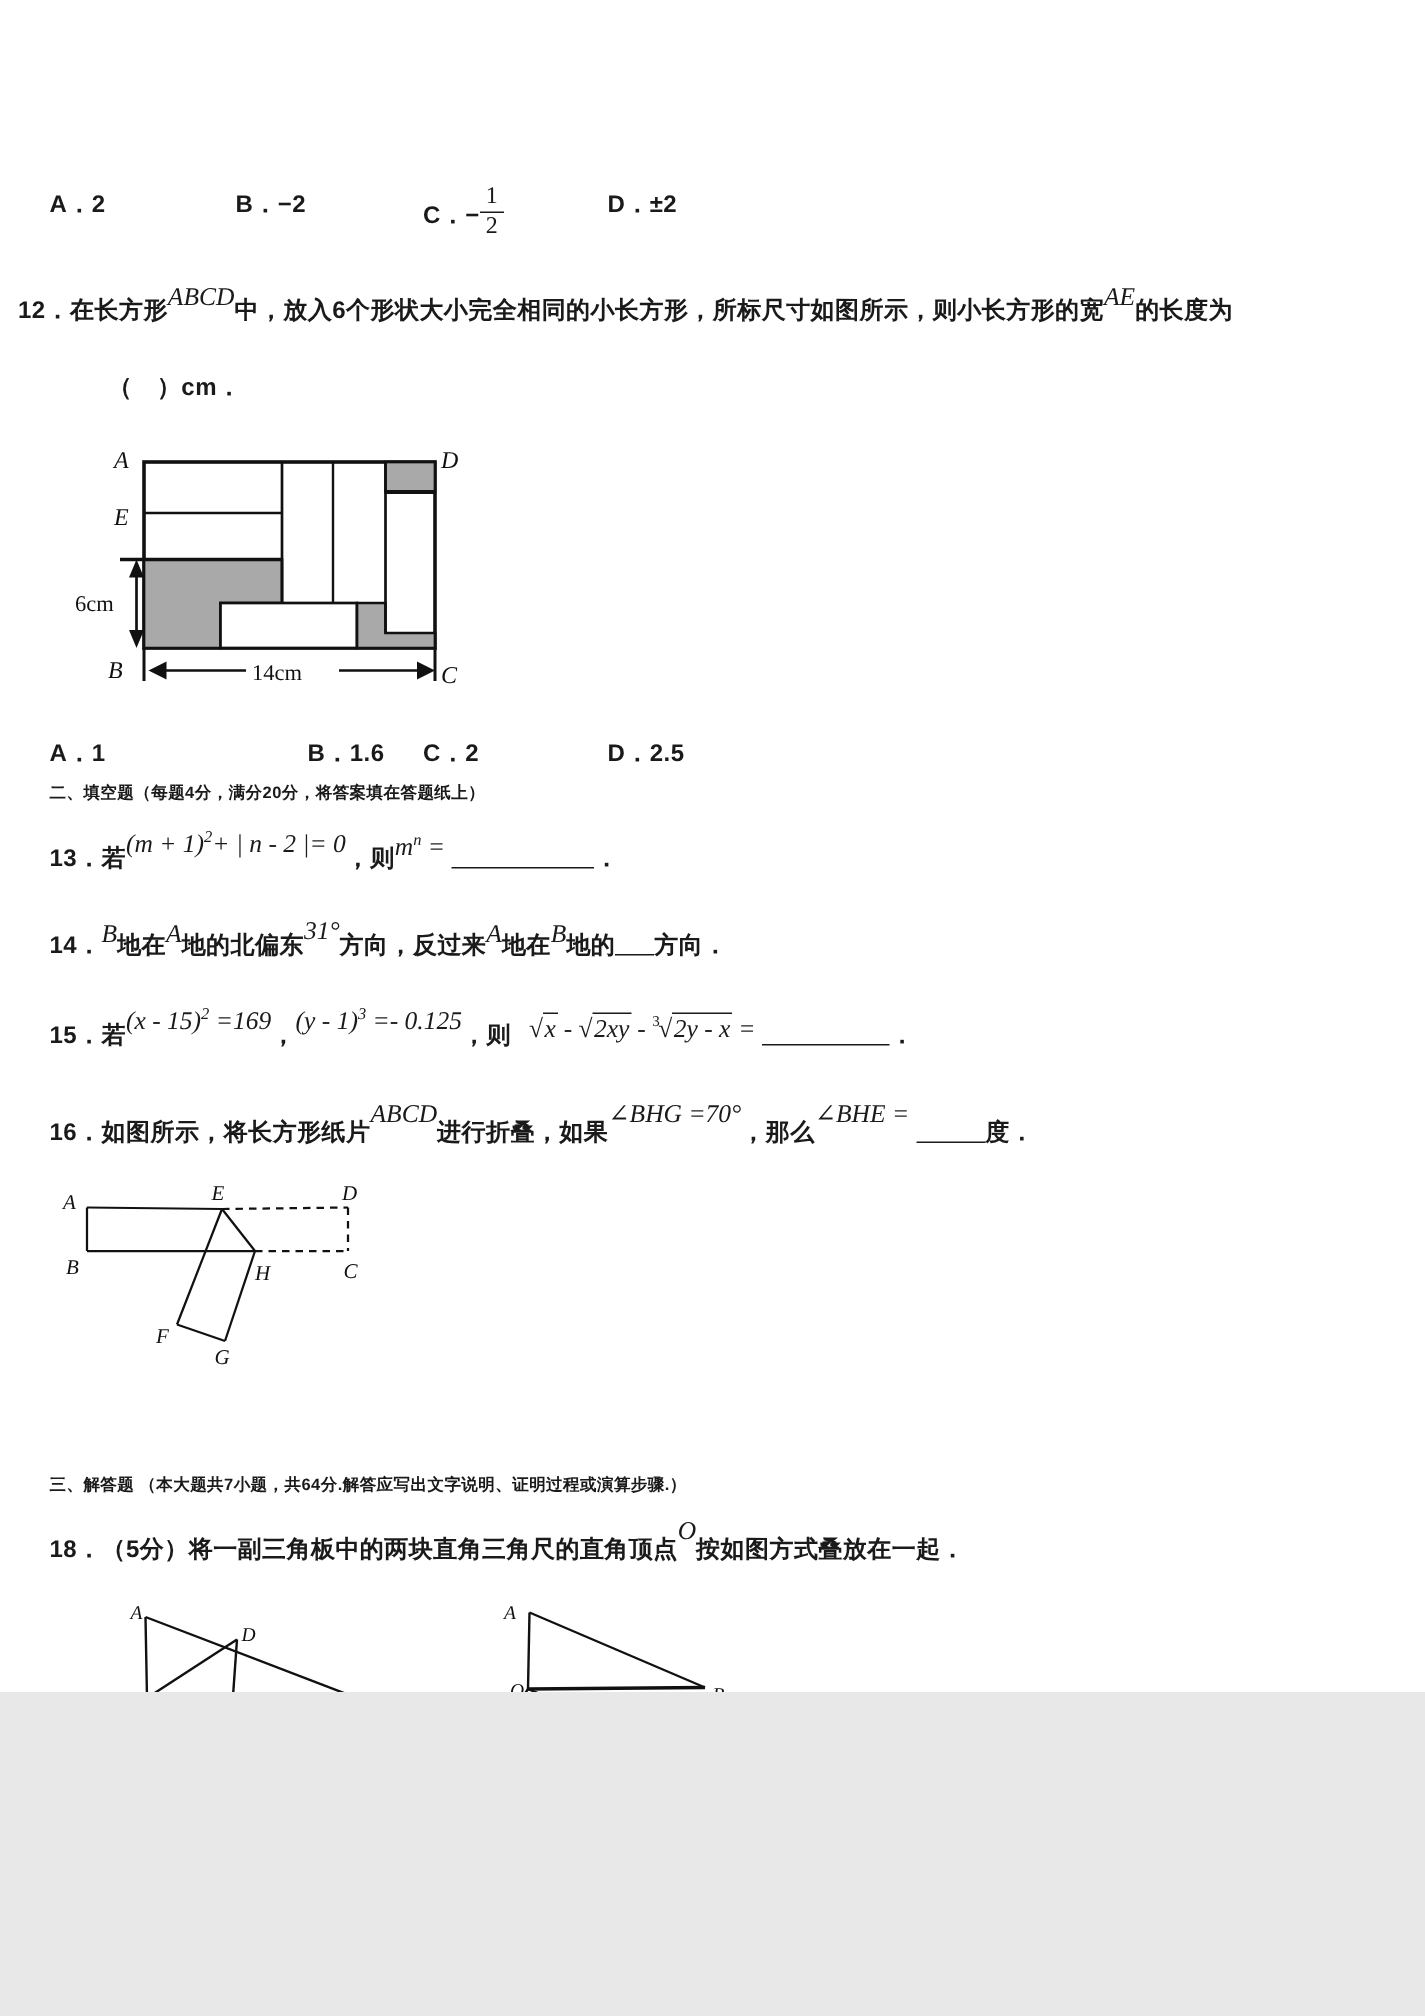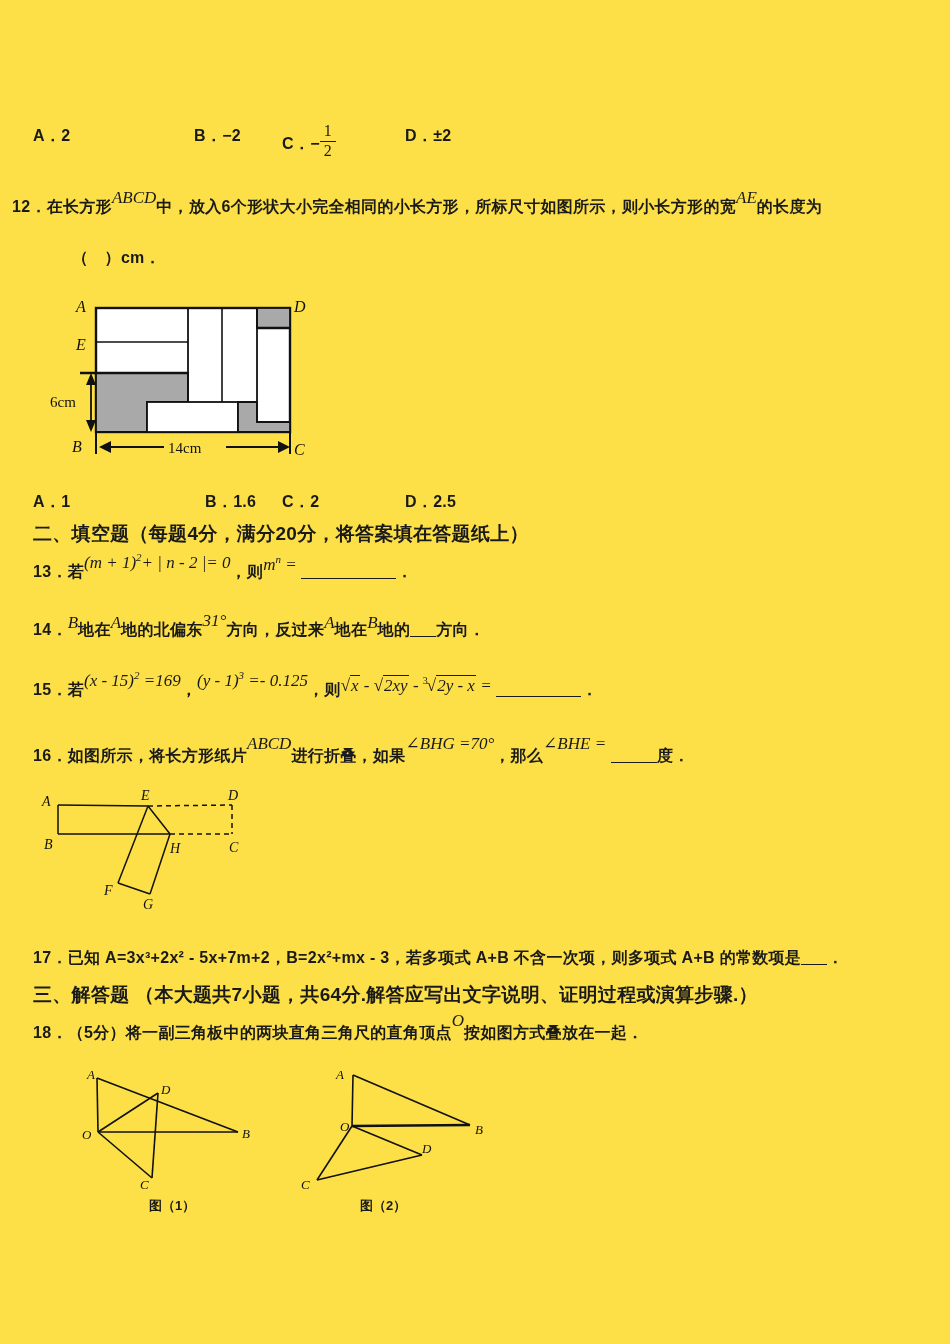--- a/index.html
+++ b/index.html
@@ -1,25 +1,25 @@
 <!DOCTYPE html>
 <html><head>
 <meta charset="utf-8">
 <style>
   html,body{margin:0;padding:0;background:#e8e8e8;}
-  .page{position:relative;width:950px;height:1344px;background:#fde047;margin:0 auto;
+  .page{position:relative;width:950px;height:1128px;background:#ffffff;margin:0 auto;
         font-family:"Liberation Sans","DejaVu Sans",sans-serif;color:#1a1a1a;overflow:hidden;}
   .line{position:absolute;white-space:nowrap;font-weight:600;font-size:16px;letter-spacing:.3px;}
-  .sec{font-size:19px;font-weight:700;}
+  .sec{font-size:11px;font-weight:700;}
   .math{font-family:"Liberation Serif","DejaVu Serif",serif;font-weight:400;font-style:italic;
         font-size:17px;letter-spacing:0;}
   .mup{position:relative;top:-9px;}
   .mup2{position:relative;top:-12px;}
   .mup3{position:relative;top:-7px;}
-  .mup4{position:relative;top:-4px;}
+  .mup4{position:relative;top:-4px;padding-left:12px;}
   sup.s{font-size:11px;line-height:0;vertical-align:super;font-style:italic;}
   .blank{display:inline-block;border-bottom:1.6px solid #1a1a1a;height:15px;vertical-align:-2px;}
   .vinc{border-top:1.4px solid #1a1a1a;padding:0 1px;}
   .ridx{font-size:10px;vertical-align:super;line-height:0;margin-right:-1px;font-style:normal;}
   .frac{display:inline-block;text-align:center;vertical-align:middle;position:relative;top:-3px;
         font-family:"Liberation Serif","DejaVu Serif",serif;font-weight:400;font-size:16px;line-height:1.05;}
   .frac .n{display:block;border-bottom:1.4px solid #1a1a1a;padding:0 4px 1px;}
   .frac .d{display:block;padding-top:1px;}
   .cap{position:absolute;font-weight:700;font-size:13px;}
   svg{position:absolute;overflow:visible;}
@@ -28,21 +28,21 @@
   .flab13{font:italic 13px "Liberation Serif","DejaVu Serif",serif;fill:#111;}
   .fdim{font:15px "Liberation Serif","DejaVu Serif",serif;fill:#111;}
 </style>
 </head>
 <body>
 
 <div class="page">
 
   <div class="line" style="left:33px;top:126px;">
     <span style="position:absolute;left:0;">A．2</span>
-    <span style="position:absolute;left:124px;margin-left:37px;">B．−2</span>
+    <span style="position:absolute;left:124px;">B．−2</span>
     <span style="position:absolute;left:249px;">
       <span>C．−</span><span class="frac"><span class="n">1</span><span class="d">2</span></span>
     </span>
     <span style="position:absolute;left:372px;">D．±2</span>
   </div>
 
   <div class="line" style="left:12px;top:197px;">
     <span>12．在长方形</span><span class="math mup">ABCD</span><span>中，放入6个形状大小完全相同的小长方形，所标尺寸如图所示，则小长方形的宽</span><span class="math mup">AE</span><span>的长度为</span>
   </div>
   <div class="line" style="left:28px;top:248px;margin-left:44px;">
@@ -131,23 +131,20 @@
     <text x="12" y="28" class="flab14">A</text>
     <text x="111" y="22" class="flab14">E</text>
     <text x="198" y="22" class="flab14">D</text>
     <text x="14" y="71" class="flab14">B</text>
     <text x="140" y="75" class="flab14">H</text>
     <text x="199" y="74" class="flab14">C</text>
     <text x="74" y="117" class="flab14">F</text>
     <text x="113" y="131" class="flab14">G</text>
   </svg>
 
-  <div class="line" style="left:33px;top:948px;">
-    <span>17．已知 A=3x³+2x² - 5x+7m+2，B=2x²+mx - 3，若多项式 A+B 不含一次项，则多项式 A+B 的常数项是</span><span class="blank" style="width:26px;"></span><span>．</span>
-  </div>
 
   <div class="line sec" style="left:33px;top:982px;">
     <span>三、解答题 （本大题共7小题，共64分.解答应写出文字说明、证明过程或演算步骤.）</span>
   </div>
 
   <div class="line" style="left:33px;top:1023px;">
     <span>18．（5分）将一副三角板中的两块直角三角尺的直角顶点</span><span class="math mup2">O</span><span>按如图方式叠放在一起．</span>
   </div>
 
   <svg width="215" height="150" style="left:56px;top:1062px;" viewBox="0 0 215 150">

